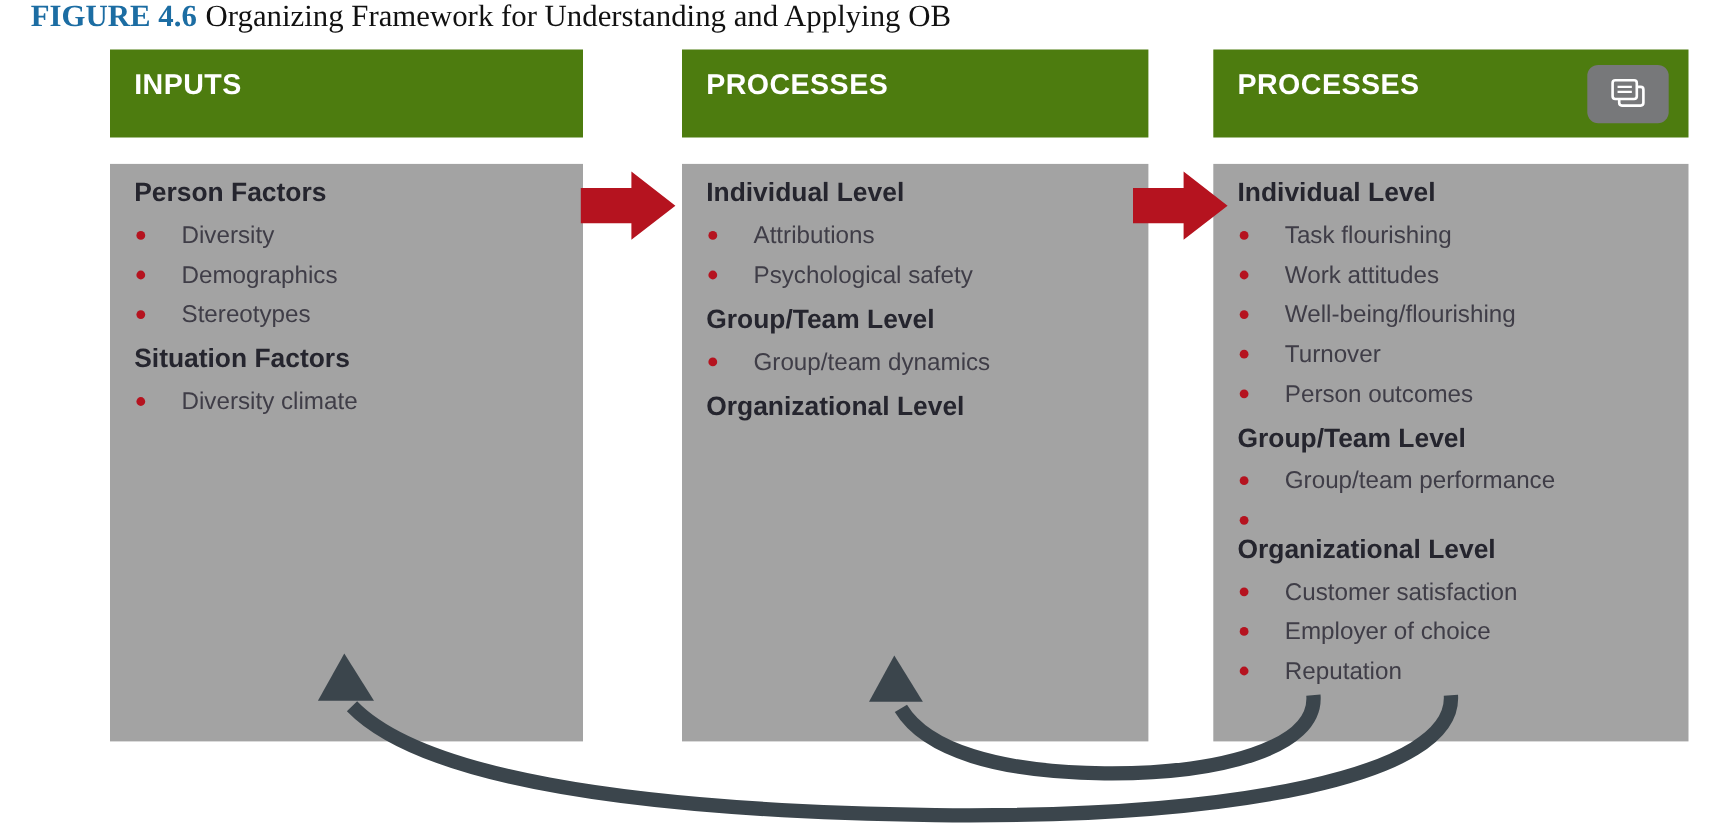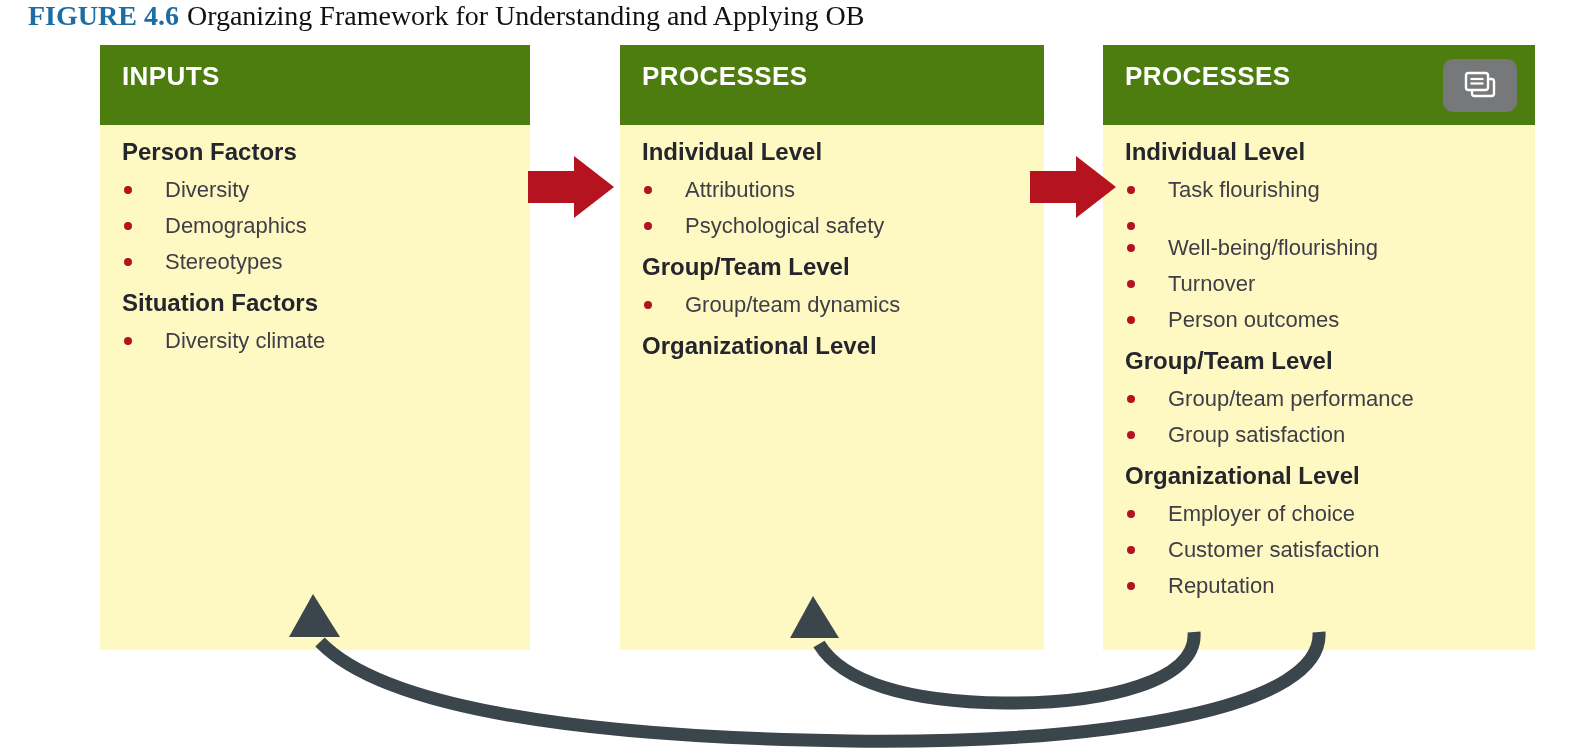--- a/index.html
+++ b/index.html
@@ -10,21 +10,21 @@
     font-size:28px;color:#111111;white-space:nowrap;}
   .figure-title .fig-label{color:#1c6da3;font-weight:bold;margin-right:8px;}
 
   
   .col{position:absolute;top:45px;}
   .col-inputs{left:100px;width:430px;}
   .col-processes{left:620px;width:424px;border-radius:23px;}
   .col-outcomes{left:1103px;width:432px;}
   .col-header{height:80px;background:#4d7c0f;color:#ffffff;font-weight:bold;font-size:26px;
     line-height:62px;padding-left:22px;letter-spacing:0.4px;}
-  .col-body{background:#fef9c3;height:525px;box-sizing:border-box;padding:12px 8px 0 22px;}
+  .col-body{background:#a3a3a3;height:525px;box-sizing:border-box;padding:12px 8px 0 22px;margin-top:24px;}
 
   .sec-heading{font-size:24px;font-weight:bold;color:#25252e;line-height:30px;
     margin:8px 0 5px 0;}
   .sec-heading.first{margin-top:0;}
   .bullet{display:flex;align-items:flex-start;font-size:22px;color:#3f3d47;line-height:36px;gap:17px;}
   .bullet .dot{width:8px;height:8px;border-radius:50%;background:#b5131f;flex:none;
     margin:14px 16px 0 2px;}
 
   
   .overlay-btn{position:absolute;left:1443px;top:59px;width:74px;height:53px;background:#77787a;
@@ -97,50 +97,50 @@
       <span>PROCESSES</span>
     </header>
     <div class="col-body">
       <h3 class="sec-heading first">Individual Level</h3>
       <div class="bullet">
           <span class="dot"></span>
           <span>Task flourishing</span>
         </div>
       <div class="bullet">
           <span class="dot"></span>
+          <span>Work attitudes</span>
         </div>
       <div class="bullet">
           <span class="dot"></span>
           <span>Well-being/flourishing</span>
         </div>
       <div class="bullet">
           <span class="dot"></span>
           <span>Turnover</span>
         </div>
       <div class="bullet">
           <span class="dot"></span>
           <span>Person outcomes</span>
         </div>
       <h3 class="sec-heading">Group/Team Level</h3>
       <div class="bullet">
           <span class="dot"></span>
           <span>Group/team performance</span>
         </div>
       <div class="bullet">
           <span class="dot"></span>
-          <span>Group satisfaction</span>
         </div>
       <h3 class="sec-heading">Organizational Level</h3>
       <div class="bullet">
           <span class="dot"></span>
-          <span>Employer of choice</span>
+          <span>Customer satisfaction</span>
         </div>
       <div class="bullet">
           <span class="dot"></span>
-          <span>Customer satisfaction</span>
+          <span>Employer of choice</span>
         </div>
       <div class="bullet">
           <span class="dot"></span>
           <span>Reputation</span>
         </div>
     </div>
   </section>
 
   <svg class="arrows" viewBox="0 0 1570 752">
 

